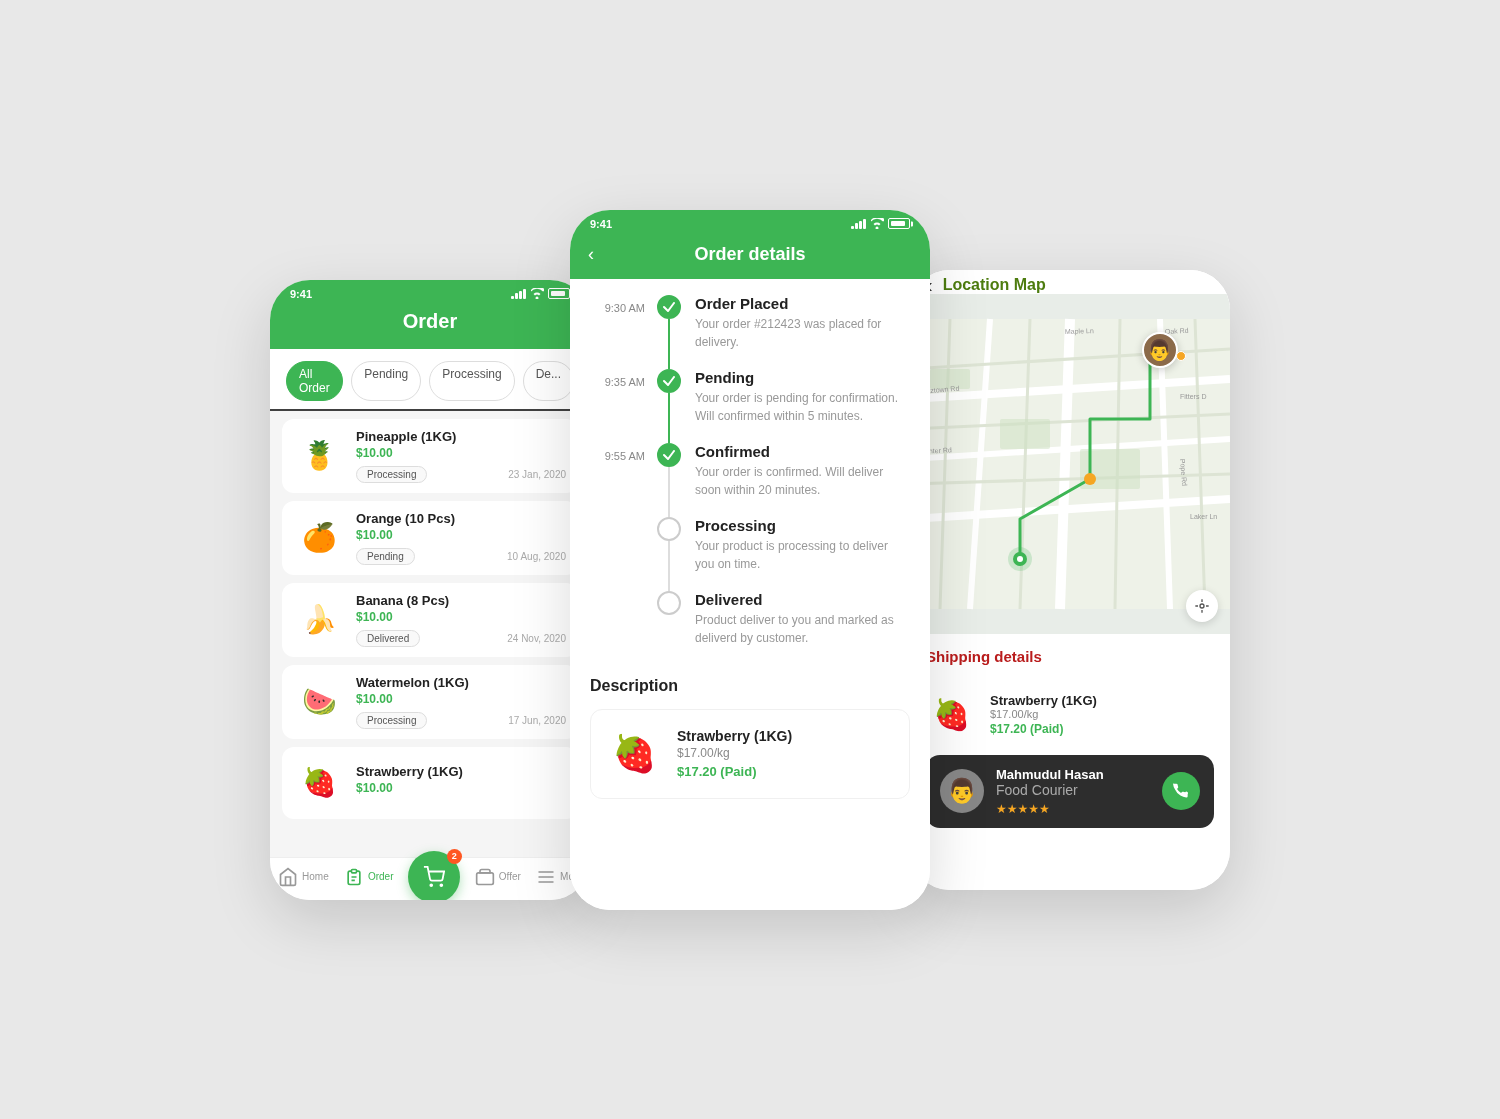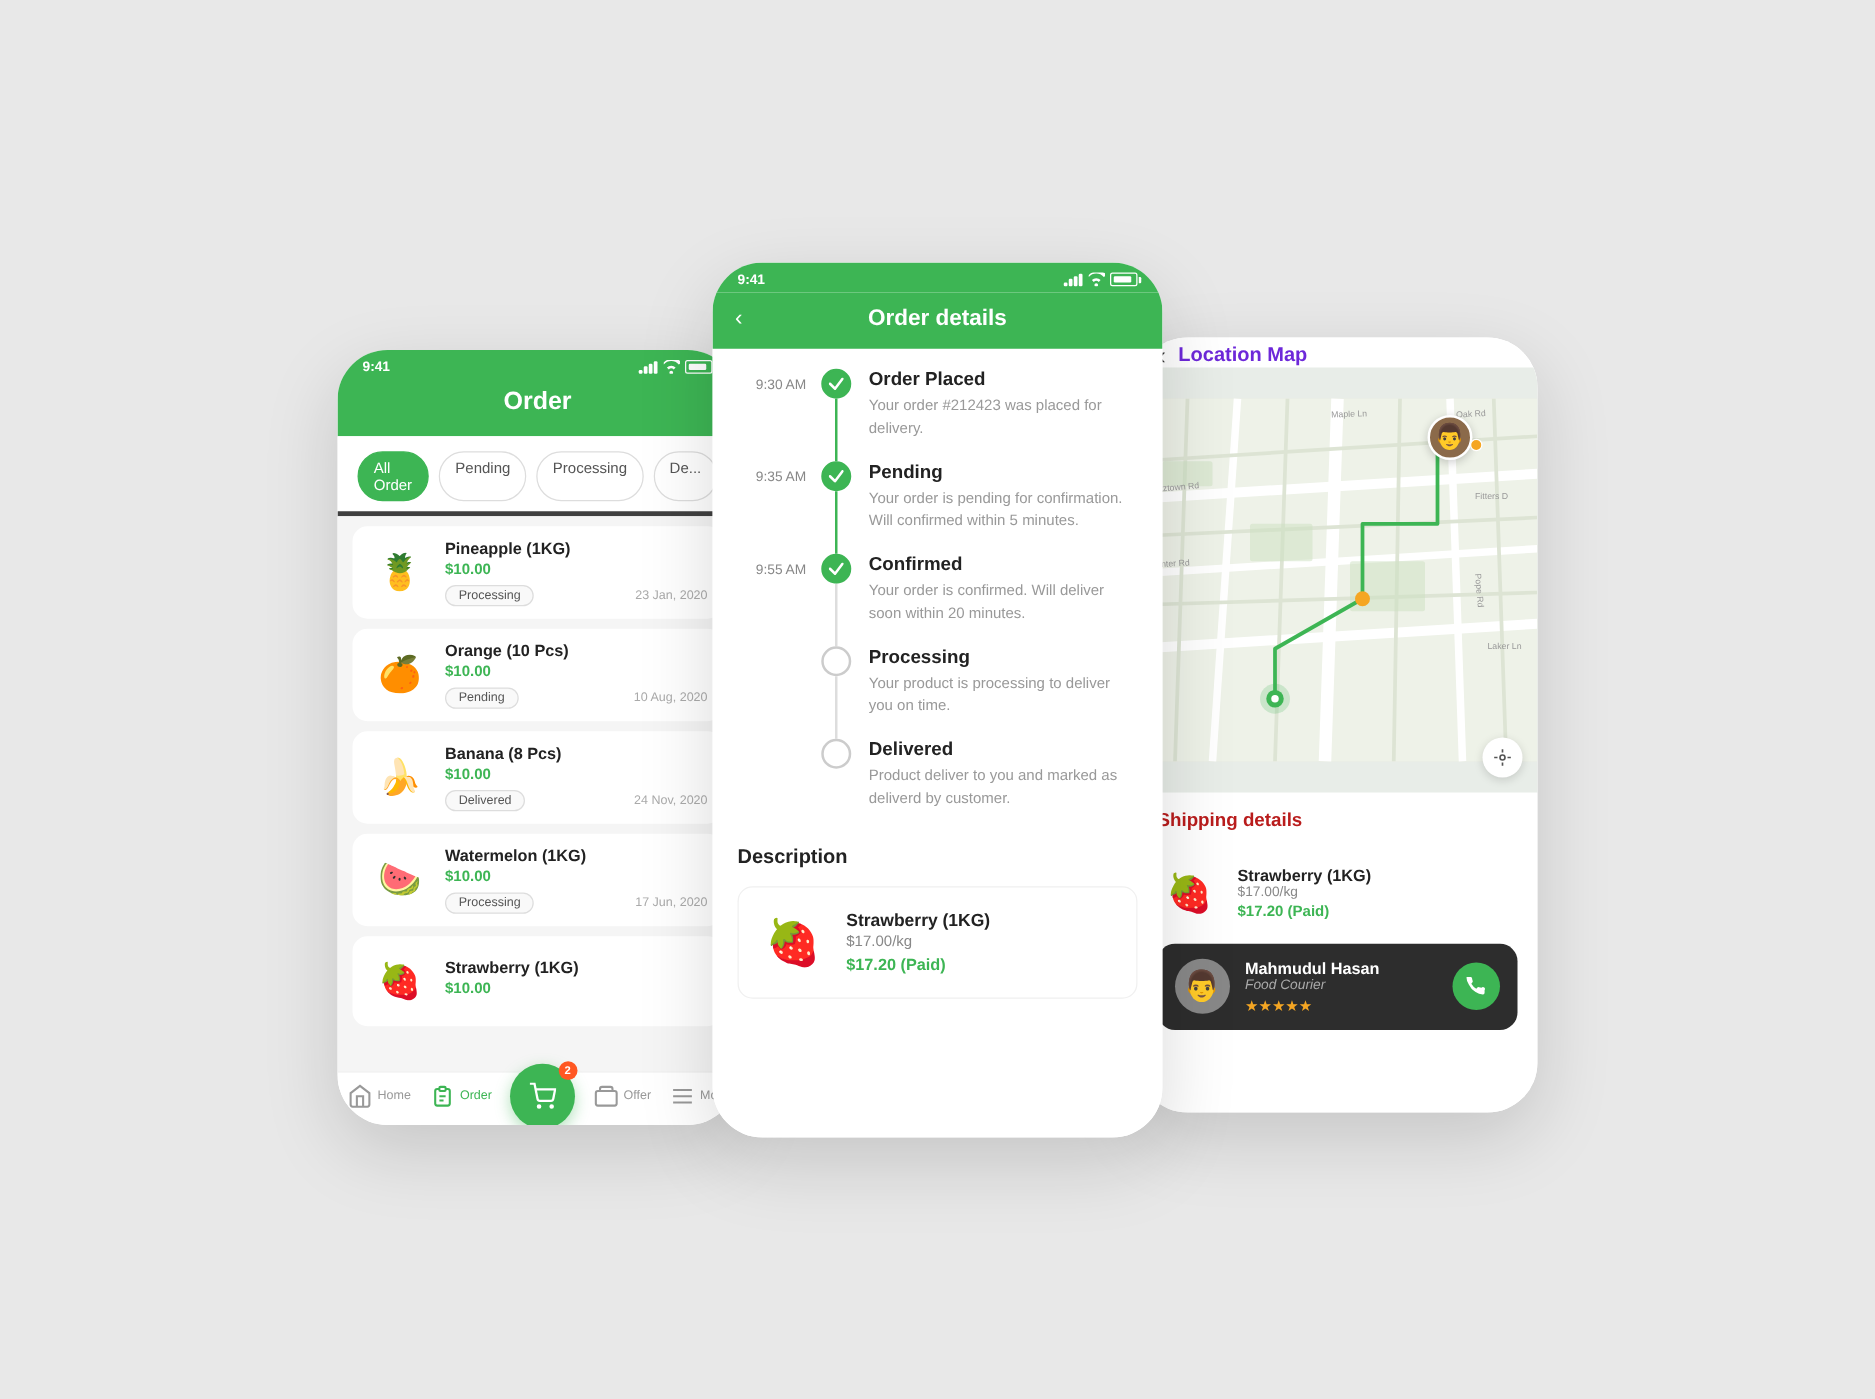--- a/index.html
+++ b/index.html
@@ -135,21 +135,21 @@
       color: #fff;
       font-size: 20px;
       font-weight: 600;
     }
 
     .order-tabs {
       display: flex;
       padding: 12px 16px 8px;
       gap: 8px;
       background: #fff;
-      border-bottom: 4px solid #404040;
+      border-bottom: 2px solid #404040;
     }
 
     .tab-pill {
       padding: 5px 12px;
       border-radius: 20px;
       font-size: 12px;
       font-weight: 500;
       cursor: pointer;
       border: 1px solid #ddd;
       background: #fff;
@@ -373,21 +373,21 @@
 
     .map-header .back-btn {
       position: static;
       color: #333;
       margin-right: 12px;
     }
 
     .map-title {
       font-size: 16px;
       font-weight: 700;
-      color: #6d28d9;
+      color: #4d7c0f;
     }
 
     .location-btn {
       position: absolute;
       bottom: 12px;
       right: 12px;
       width: 32px;
       height: 32px;
       background: #fff;
       border-radius: 50%;
@@ -471,24 +471,23 @@
       flex: 1;
     }
 
     .courier-name {
       font-size: 13px;
       font-weight: 700;
       color: #fff;
     }
 
     .courier-role {
-      font-size: 11px;
+      font-size: 14px;
       color: #aaa;
       margin-bottom: 4px;
-      font-style: italic;
     }
 
     .stars {
       color: #f5a623;
       font-size: 12px;
     }
 
     .call-btn {
       width: 38px;
       height: 38px;

